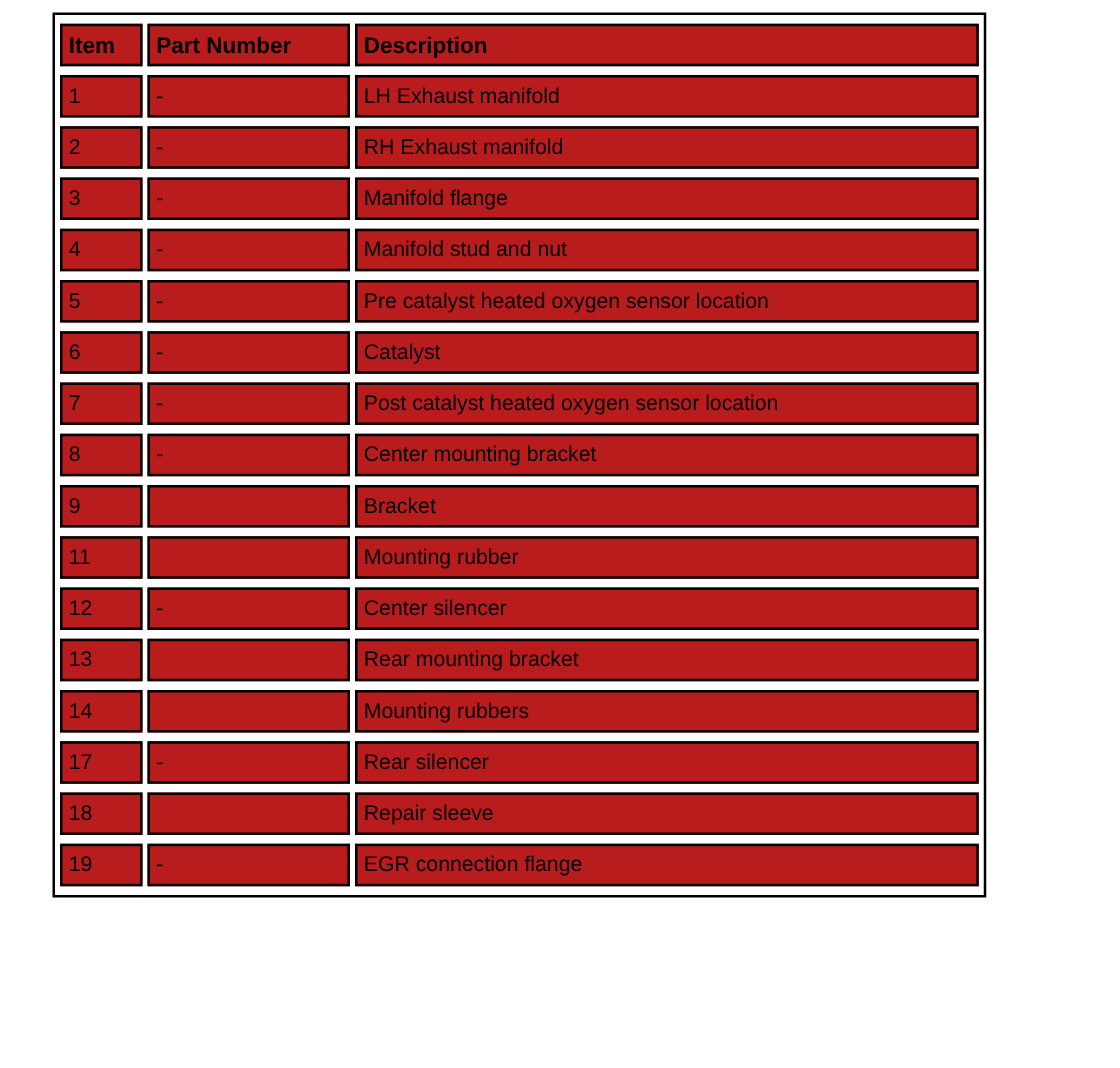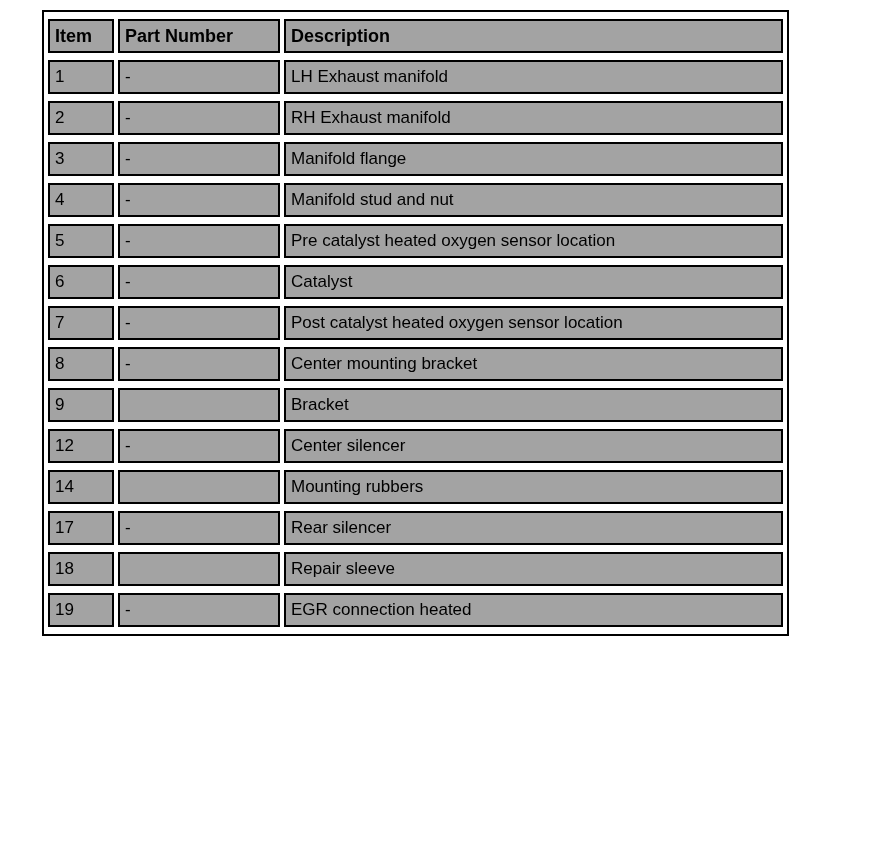--- a/index.html
+++ b/index.html
@@ -20,21 +20,21 @@
     border-spacing: 4px 7px;
     border: 2px solid #000000;
     background: #ffffff;
   }
   table.parts-table th,
   table.parts-table td {
     border: 2px solid #000000;
     padding: 3px 5px;
     font-size: 17px;
     color: #000000;
-    background: #a3a3a3;
+    background: #b91c1c;
     height: 24px;
     vertical-align: middle;
     white-space: nowrap;
     overflow: hidden;
   }
   table.parts-table th {
     font-weight: bold;
     font-size: 18px;
     text-align: left;
   }
@@ -98,39 +98,49 @@
           <td class="col-item">8</td>
           <td class="col-part">-</td>
           <td class="col-desc">Center mounting bracket</td>
         </tr>
         <tr>
           <td class="col-item">9</td>
           <td class="col-part"></td>
           <td class="col-desc">Bracket</td>
         </tr>
         <tr>
+          <td class="col-item">11</td>
+          <td class="col-part"></td>
+          <td class="col-desc">Mounting rubber</td>
+        </tr>
+        <tr>
           <td class="col-item">12</td>
           <td class="col-part">-</td>
           <td class="col-desc">Center silencer</td>
+        </tr>
+        <tr>
+          <td class="col-item">13</td>
+          <td class="col-part"></td>
+          <td class="col-desc">Rear mounting bracket</td>
         </tr>
         <tr>
           <td class="col-item">14</td>
           <td class="col-part"></td>
           <td class="col-desc">Mounting rubbers</td>
         </tr>
         <tr>
           <td class="col-item">17</td>
           <td class="col-part">-</td>
           <td class="col-desc">Rear silencer</td>
         </tr>
         <tr>
           <td class="col-item">18</td>
           <td class="col-part"></td>
           <td class="col-desc">Repair sleeve</td>
         </tr>
         <tr>
           <td class="col-item">19</td>
           <td class="col-part">-</td>
-          <td class="col-desc">EGR connection heated</td>
+          <td class="col-desc">EGR connection flange</td>
         </tr>
       </tbody>
   </table>
 </div>
 
 </body></html>

